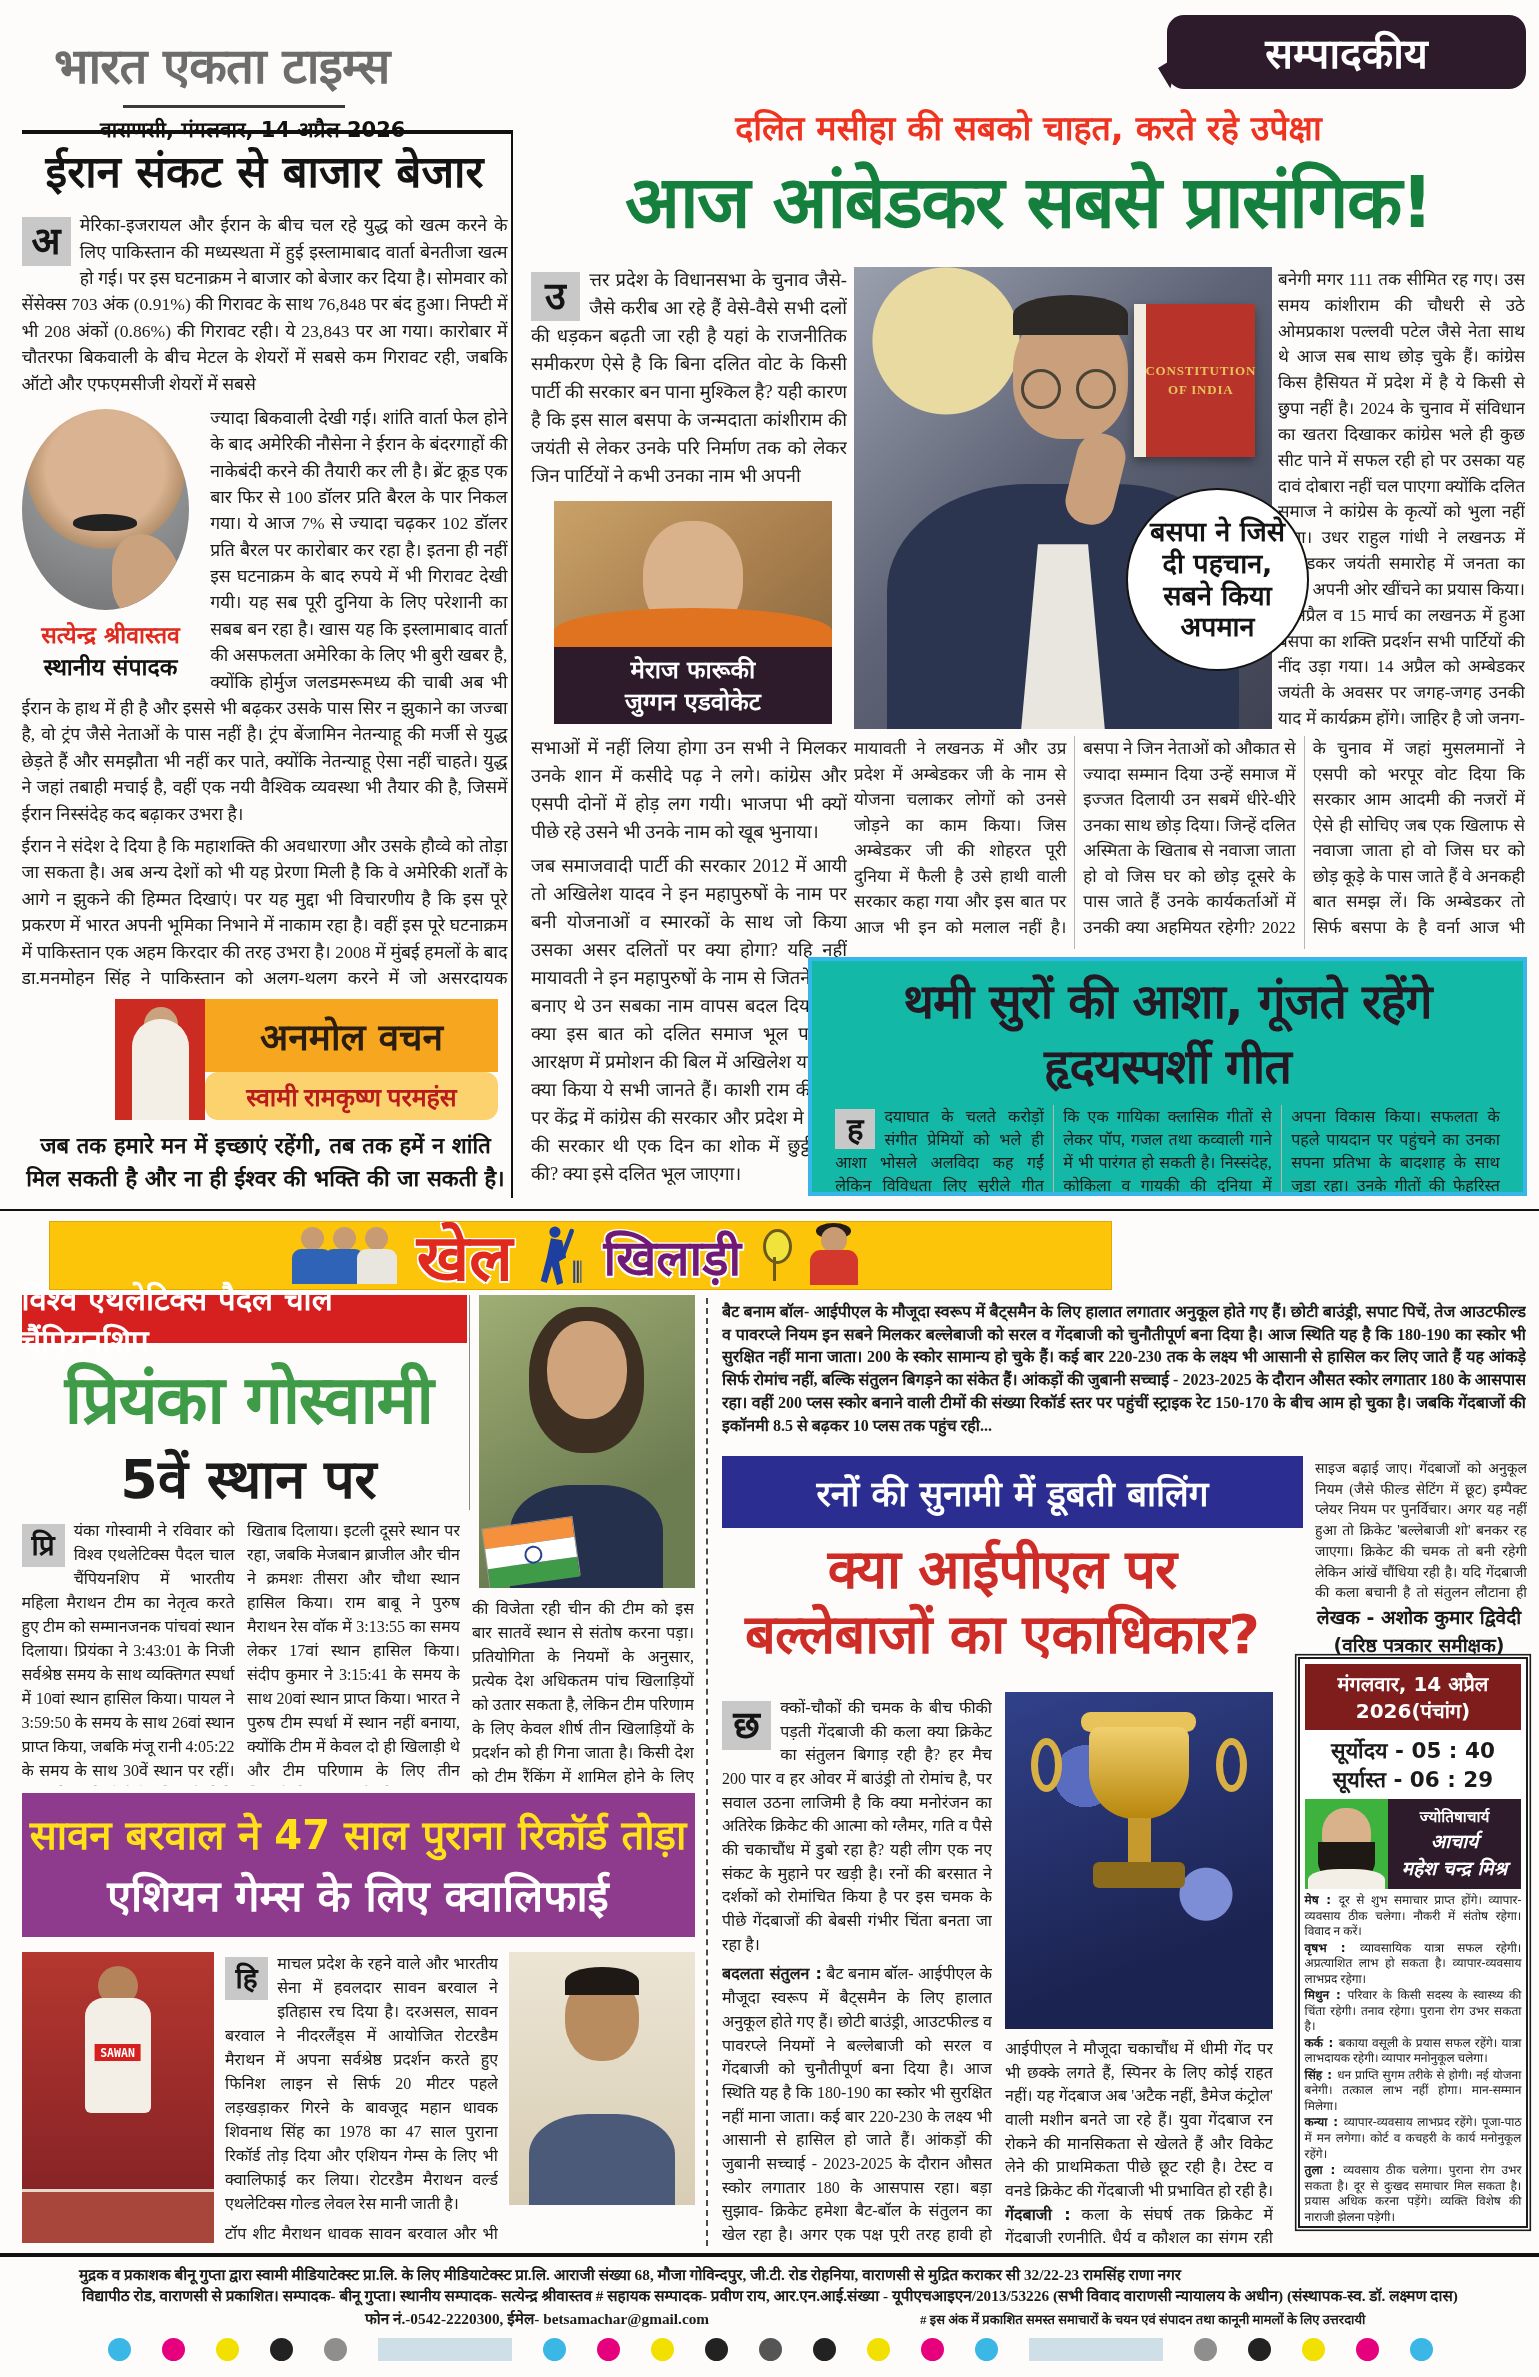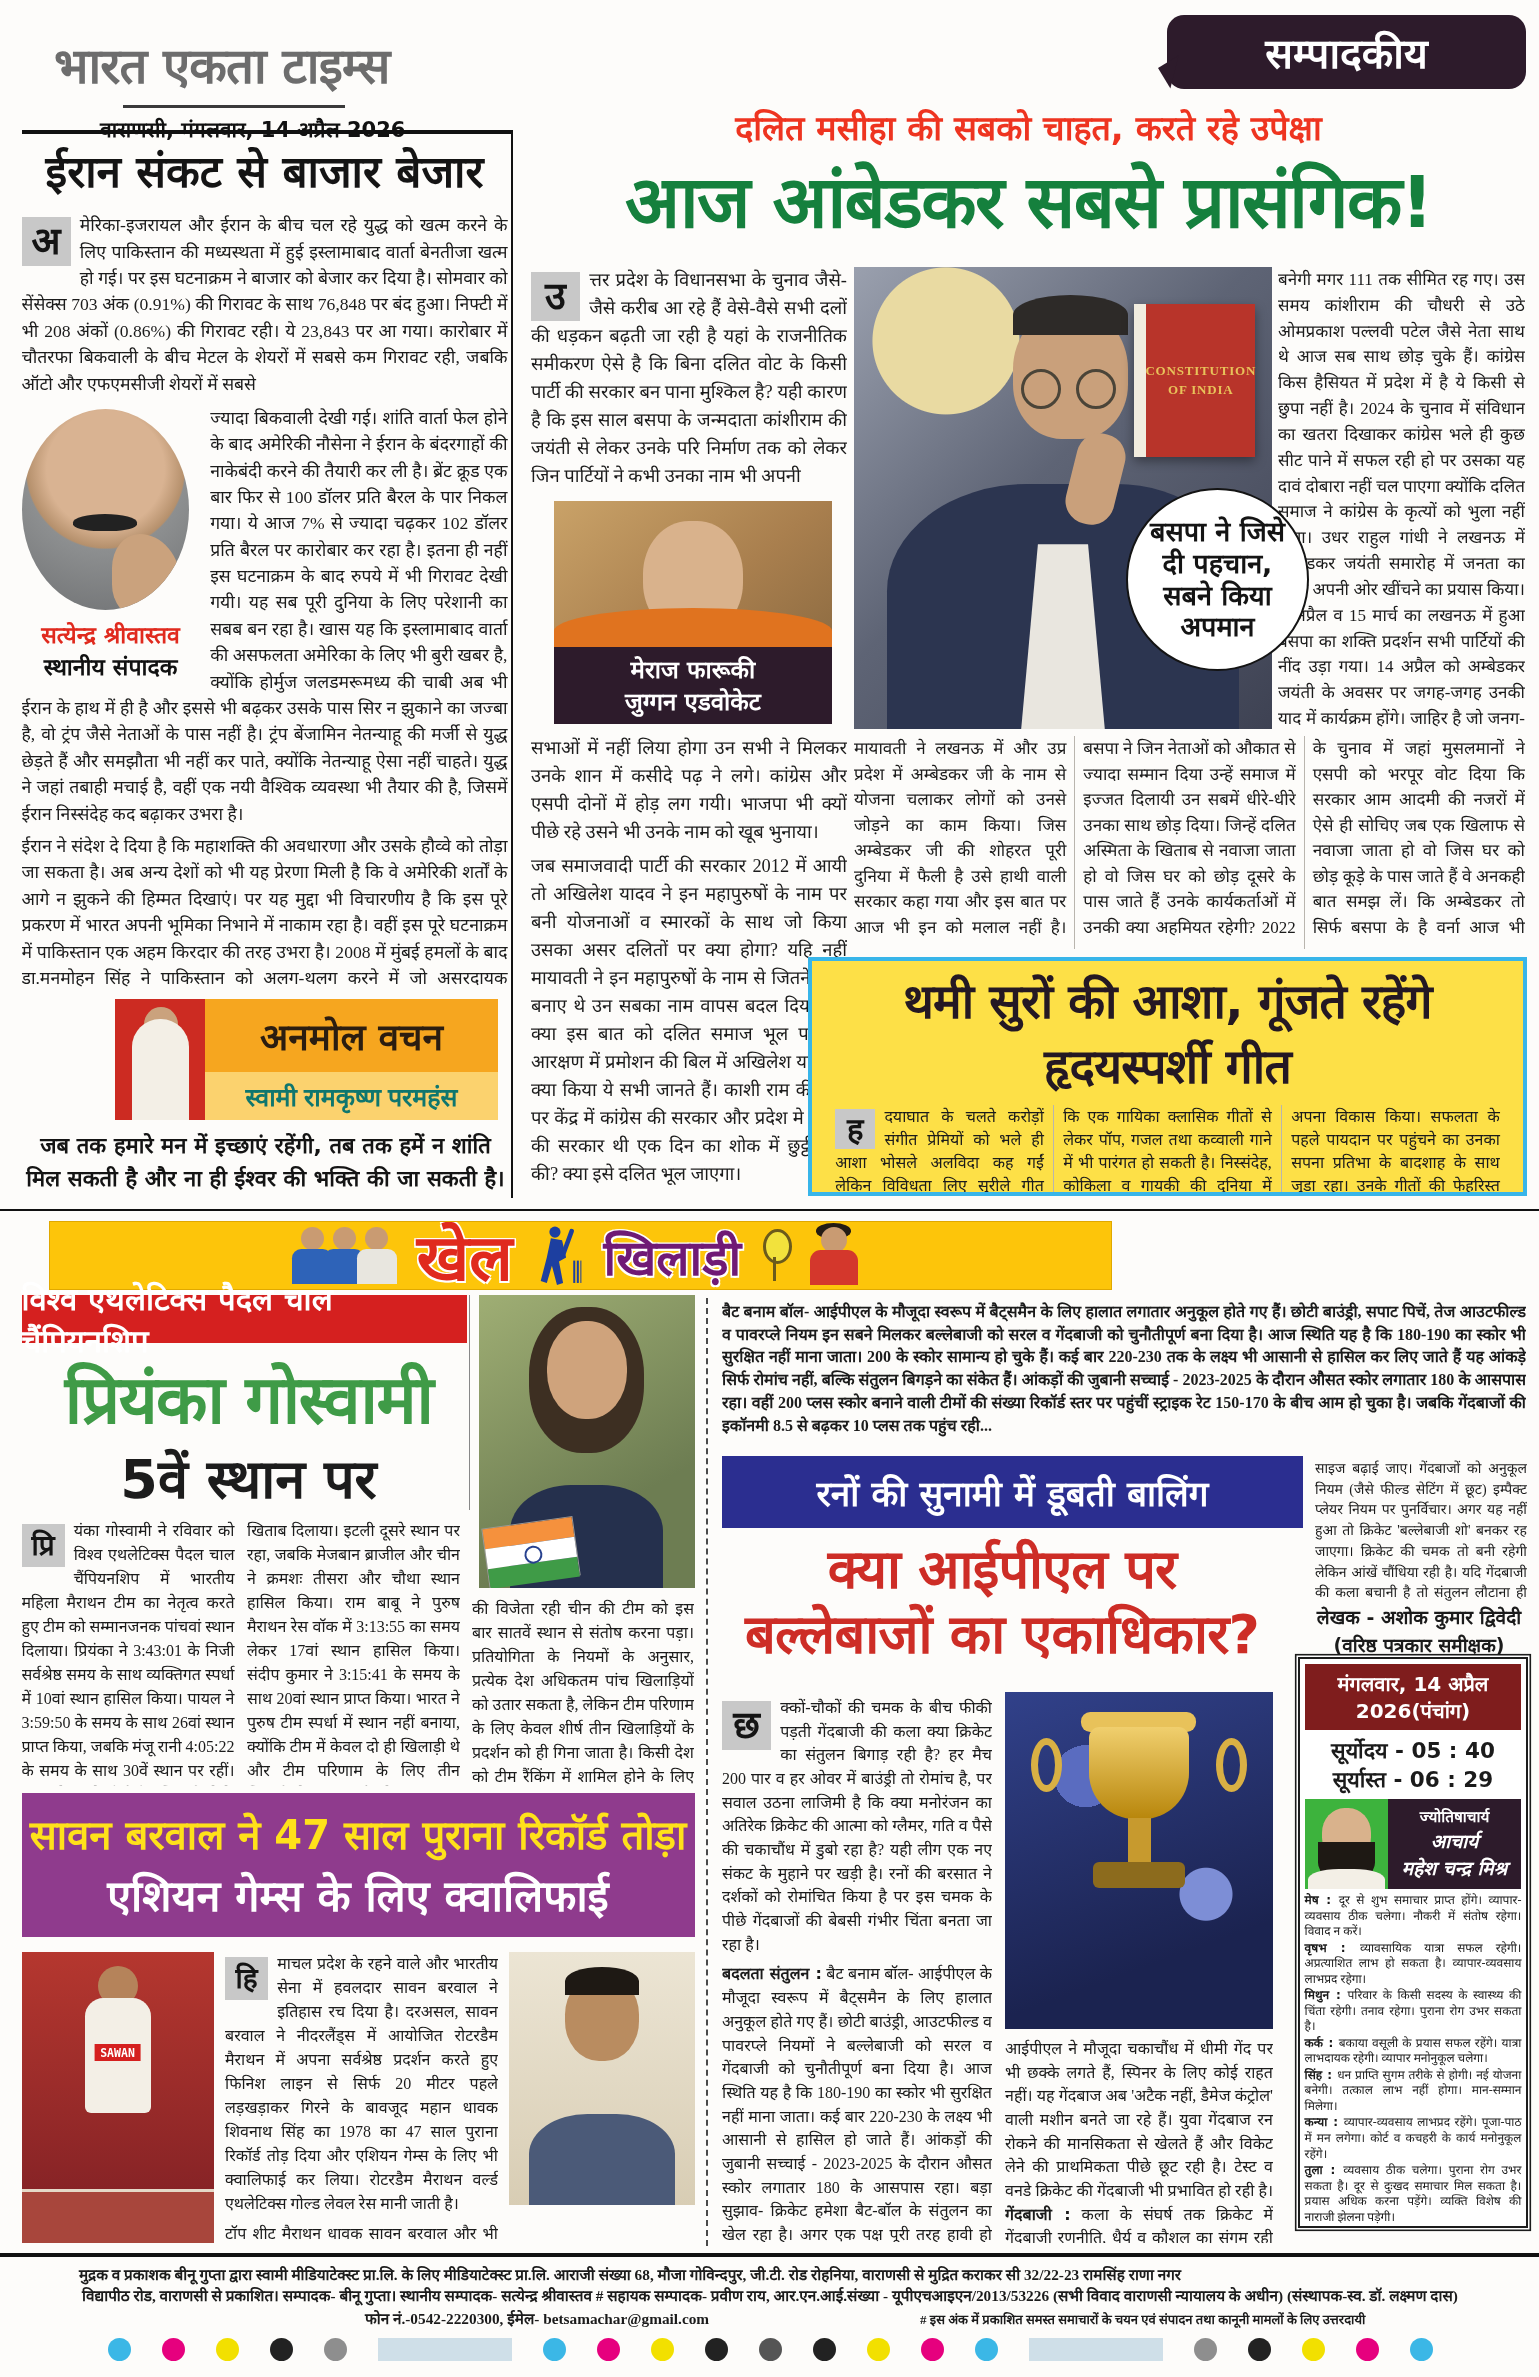--- a/index.html
+++ b/index.html
@@ -62,36 +62,36 @@
   .amb-book{position:absolute;right:4%;top:8%;width:121px;height:153px;background:#b8342a;border-left:12.3px solid #f1ecdf;
             box-shadow:0 4.6px 10.7px rgba(0,0,0,.4);display:flex;align-items:center;justify-content:center;}
   .amb-book span{color:#e8c25a;font-family:"Liberation Serif",serif;font-weight:bold;font-size:13px;text-align:center;
             letter-spacing:0.8px;line-height:1.5;padding:4.6px;}
   .circle-badge{border-radius:50%;background:#fff;border:2.3px solid #141414;display:flex;align-items:center;justify-content:center;
             text-align:center;font-family:"DejaVu Sans",sans-serif;font-weight:bold;font-size:27px;line-height:1.18;color:#141414;padding:12.3px;z-index:6;}
 
   .lower-cols{column-count:3;column-gap:17px;column-rule:0.8px solid #b9b5ae;font-size:17px;line-height:1.5;}
 
   
-  .music-box{border:4.6px solid #38b5e9;background:#fde047;padding:6.1px 14px 4.6px 14px;}
+  .music-box{border:4.6px solid #38b5e9;background:#14b8a6;padding:6.1px 14px 4.6px 14px;}
   .music-headline{font-family:"DejaVu Sans",sans-serif;font-weight:bold;font-size:48px;color:#241823;text-align:center;letter-spacing:-0.8px;}
   .music-cols{display:flex;gap:0;margin-top:7.7px;}
   .music-col{flex:1;font-size:16px;line-height:1.45;padding:0 9.2px;}
   .music-col + .music-col{border-left:0.8px solid #b9b5ae;}
 
   
   .anmol{display:flex;}
   .anmol-img{width:90px;background:#cc2b22;position:relative;overflow:hidden;}
   .anmol-img .fig{position:absolute;left:17px;top:20px;width:57px;height:115px;background:#f3efe6;border-radius:28px 28px 0 0;}
   .anmol-img .face{position:absolute;left:29px;top:7.7px;width:34px;height:35px;background:#caa27d;border-radius:50%;}
   .anmol-right{flex:1;display:flex;flex-direction:column;}
   .anmol-title{background:#f6a61f;color:#2b1d10;flex:1;display:flex;align-items:center;justify-content:center;
                font-family:"DejaVu Sans",sans-serif;font-weight:bold;font-size:37px;}
-  .anmol-author{background:#fbd26e;color:#0f766e;height:48px;display:flex;align-items:center;justify-content:center;
-               font-family:Liberation Sans, sans-serif;font-weight:bold;font-size:25px;}
+  .anmol-author{background:#fbd26e;color:#b91c1c;height:48px;display:flex;align-items:center;justify-content:center;
+               font-family:Liberation Serif, serif;font-weight:bold;font-size:25px;border-radius:13px;}
   .anmol-quote{font-family:"DejaVu Sans",sans-serif;font-weight:bold;font-size:22px;line-height:1.5;text-align:center;color:#141414;}
 
   
   .khel-banner{background:#fdc50a;border:1.5px solid #e0a800;display:flex;align-items:center;justify-content:center;gap:20px;overflow:hidden;}
   .khel-word{font-family:"DejaVu Sans",sans-serif;font-weight:bold;font-size:64px;color:#e02a1e;
              text-shadow:1.5px 1.5px 0 #fff,-1.5px -1.5px 0 #fff,1.5px -1.5px 0 #fff,-1.5px 1.5px 0 #fff;}
   .khiladi-word{font-family:"DejaVu Sans",sans-serif;font-weight:bold;font-size:49px;color:#701a75;
              text-shadow:1.5px 1.5px 0 #fff,-1.5px -1.5px 0 #fff,1.5px -1.5px 0 #fff,-1.5px 1.5px 0 #fff;}
   .player-group{display:flex;}
   .player{width:40px;height:57px;position:relative;margin-left:-7.7px;}

